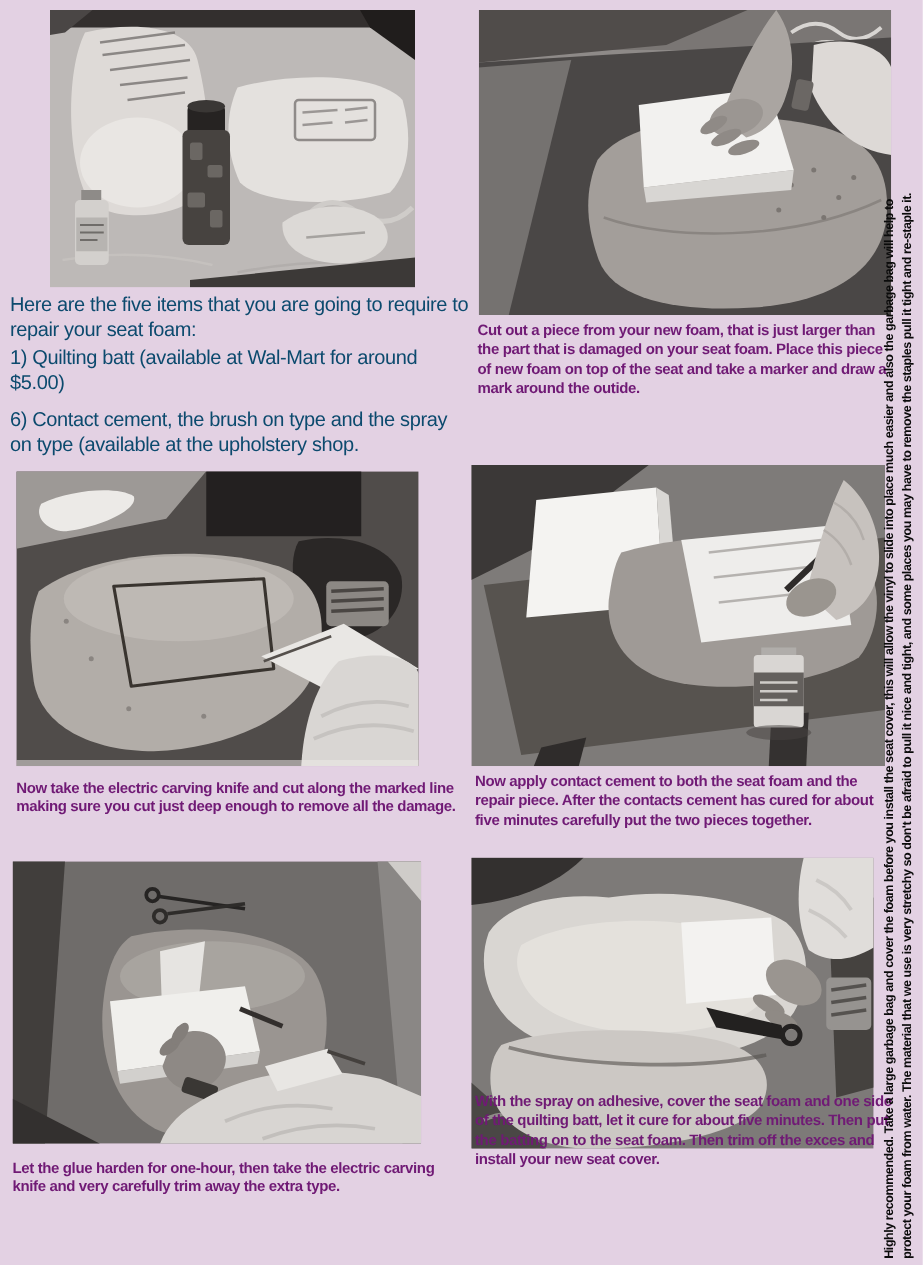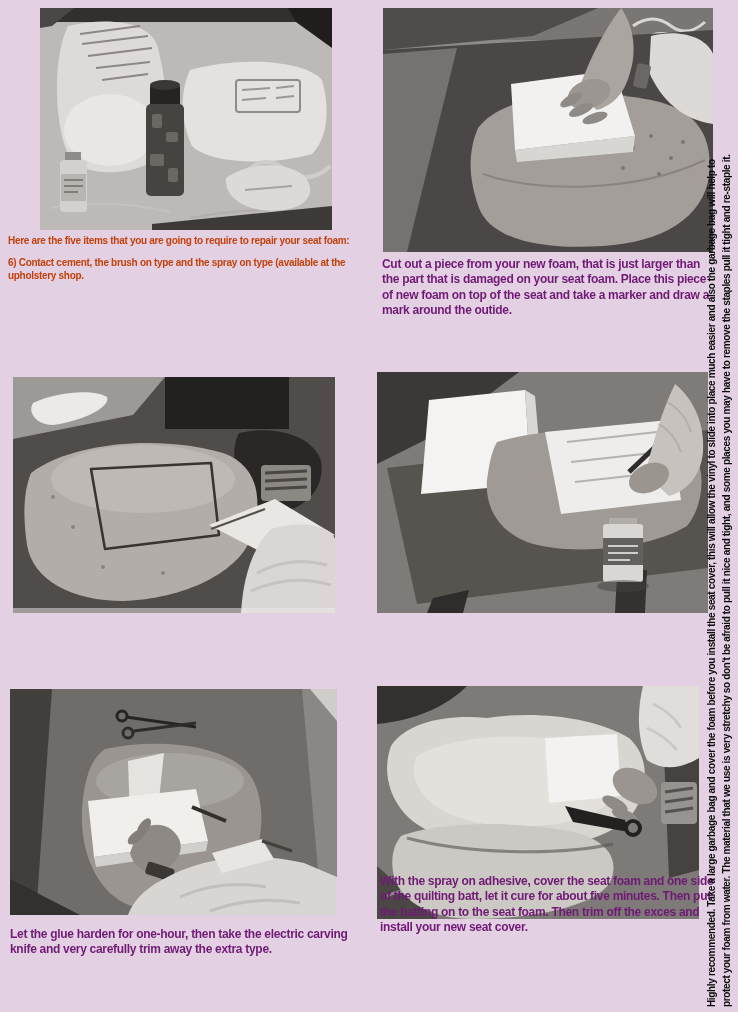--- a/index.html
+++ b/index.html
@@ -1,21 +1,21 @@
 <!DOCTYPE html>
 <html><head>
 <meta charset="utf-8">
 <style>
   html,body{margin:0;padding:0;}
   body{font-family:"Liberation Sans","DejaVu Sans",sans-serif;}
   #page{position:relative;width:738px;height:1012px;background:#e3d1e3;overflow:hidden;}
   .photo{position:absolute;overflow:hidden;}
   .photo svg{display:block;width:100%;height:100%;}
   .cap{position:absolute;font-weight:bold;font-size:12px;line-height:1.28;letter-spacing:-0.3px;color:#701a75;}
-  .intro{position:absolute;font-weight:bold;font-size:10px;line-height:1.28;letter-spacing:-0.3px;color:#c2410c;}
+  .intro{position:absolute;font-weight:normal;font-size:16px;line-height:1.28;letter-spacing:-0.3px;color:#0c4a6e;}
   .intro .item{margin:0;}
   .intro .item.gap{margin-top:9px;}
   .vnote{position:absolute;left:704px;top:0;width:34px;height:1012px;}
   .vnote-inner{position:absolute;left:0;top:0;width:1012px;height:34px;
     transform:rotate(-90deg) translateX(-1012px);transform-origin:top left;
     font-weight:bold;font-size:10px;line-height:15px;letter-spacing:-0.35px;
     color:#0b0b0b;white-space:nowrap;padding-left:5px;box-sizing:border-box;}
 </style>
 </head>
 <body>
@@ -77,20 +77,21 @@
         <path d="M212,188 q26,-22 54,-2" stroke="#d6d3d0" stroke-width="4" fill="none"></path>
         <path d="M186,170 C210,152 252,154 266,170 C276,184 268,198 244,202 C214,206 184,194 186,170 Z" fill="#dcd9d6"></path>
         <line x1="205" y1="182" x2="252" y2="178" stroke="#a5a29f" stroke-width="2"></line>
       </g>
       <polygon points="112,216 292,198 292,222 112,222" fill="#3c3937"></polygon>
     </svg>
   </div>
 
   <div class="intro" style="left:8px;top:235px;width:368px;">
     <p class="item" style="margin:0 0 1px 0;">Here are the five items that you are going to require to repair your seat foam:</p>
+    <p class="item">1) Quilting batt (available at Wal-Mart for around $5.00)</p>
     <p class="item gap">6) Contact cement, the brush on type and the spray on type (available at the upholstery shop.</p>
   </div>
 
   <div class="photo" style="left:383px;top:8px;width:330px;height:244px;">
     <svg viewBox="0 0 330 244" preserveAspectRatio="none">
       <rect width="330" height="244" fill="#8e8a88"></rect>
       <rect width="330" height="32" fill="#7a7674"></rect>
       <polygon points="0,0 215,0 150,28 0,42" fill="#504c4a"></polygon>
       <g stroke="#d8d5d2" stroke-width="3" fill="none">
         <path d="M250,18 q20,-14 38,0 q16,12 34,-4"></path>
@@ -162,20 +163,21 @@
         <path d="M258,152 C294,142 318,150 322,162 L322,236 L228,236 C230,200 240,170 258,152 Z" fill="#d9d6d3"></path>
         <g stroke="#c6c3c0" stroke-width="3" fill="none">
           <path d="M244,196 q34,-18 70,-8"></path>
           <path d="M238,214 q40,-18 80,-6"></path>
         </g>
       </g>
       <rect y="231" width="322" height="5" fill="#efece9" opacity="0.5"></rect>
     </svg>
   </div>
 
+  <div class="cap" style="left:13px;top:623px;width:356px;">Now take the electric carving knife and cut along the marked line making sure you cut just deep enough to remove all the damage.</div>
 
   <div class="photo" style="left:377px;top:372px;width:331px;height:241px;">
     <svg viewBox="0 0 331 241" preserveAspectRatio="none">
       <rect width="331" height="241" fill="#7e7b79"></rect>
       <polygon points="0,0 142,0 60,62 0,92" fill="#3b3837"></polygon>
       <polygon points="10,96 331,58 331,196 40,232" fill="#57534f"></polygon>
       <polygon points="56,226 92,218 86,241 50,241" fill="#2f2c2b"></polygon>
       <polygon points="240,202 270,198 268,241 238,241" fill="#343130"></polygon>
       <g>
         <polygon points="52,28 148,18 154,112 44,122" fill="#f4f3f1"></polygon>
@@ -206,20 +208,21 @@
         <g stroke="#cfccc9" stroke-width="2">
           <line x1="231" y1="174" x2="261" y2="174"></line>
           <line x1="231" y1="181" x2="261" y2="181"></line>
           <line x1="231" y1="188" x2="253" y2="188"></line>
         </g>
         <ellipse cx="246" cy="214" rx="26" ry="6" fill="#454240" opacity="0.5"></ellipse>
       </g>
     </svg>
   </div>
 
+  <div class="cap" style="left:380px;top:618px;width:336px;">Now apply contact cement to both the seat foam and the repair piece. After the contacts cement has cured for about five minutes carefully put the two pieces together.</div>
 
   <div class="photo" style="left:10px;top:689px;width:327px;height:226px;">
     <svg viewBox="0 0 327 226" preserveAspectRatio="none">
       <rect width="327" height="226" fill="#6f6c6a"></rect>
       <polygon points="0,0 42,0 26,226 0,226" fill="#413e3c"></polygon>
       <polygon points="292,0 327,0 327,226 312,226" fill="#8a8785"></polygon>
       <polygon points="300,0 327,0 327,32" fill="#cfccc9"></polygon>
       <polygon points="0,190 70,226 0,226" fill="#33302f"></polygon>
       <g>
         <line x1="116" y1="28" x2="186" y2="38" stroke="#262423" stroke-width="3"></line>

